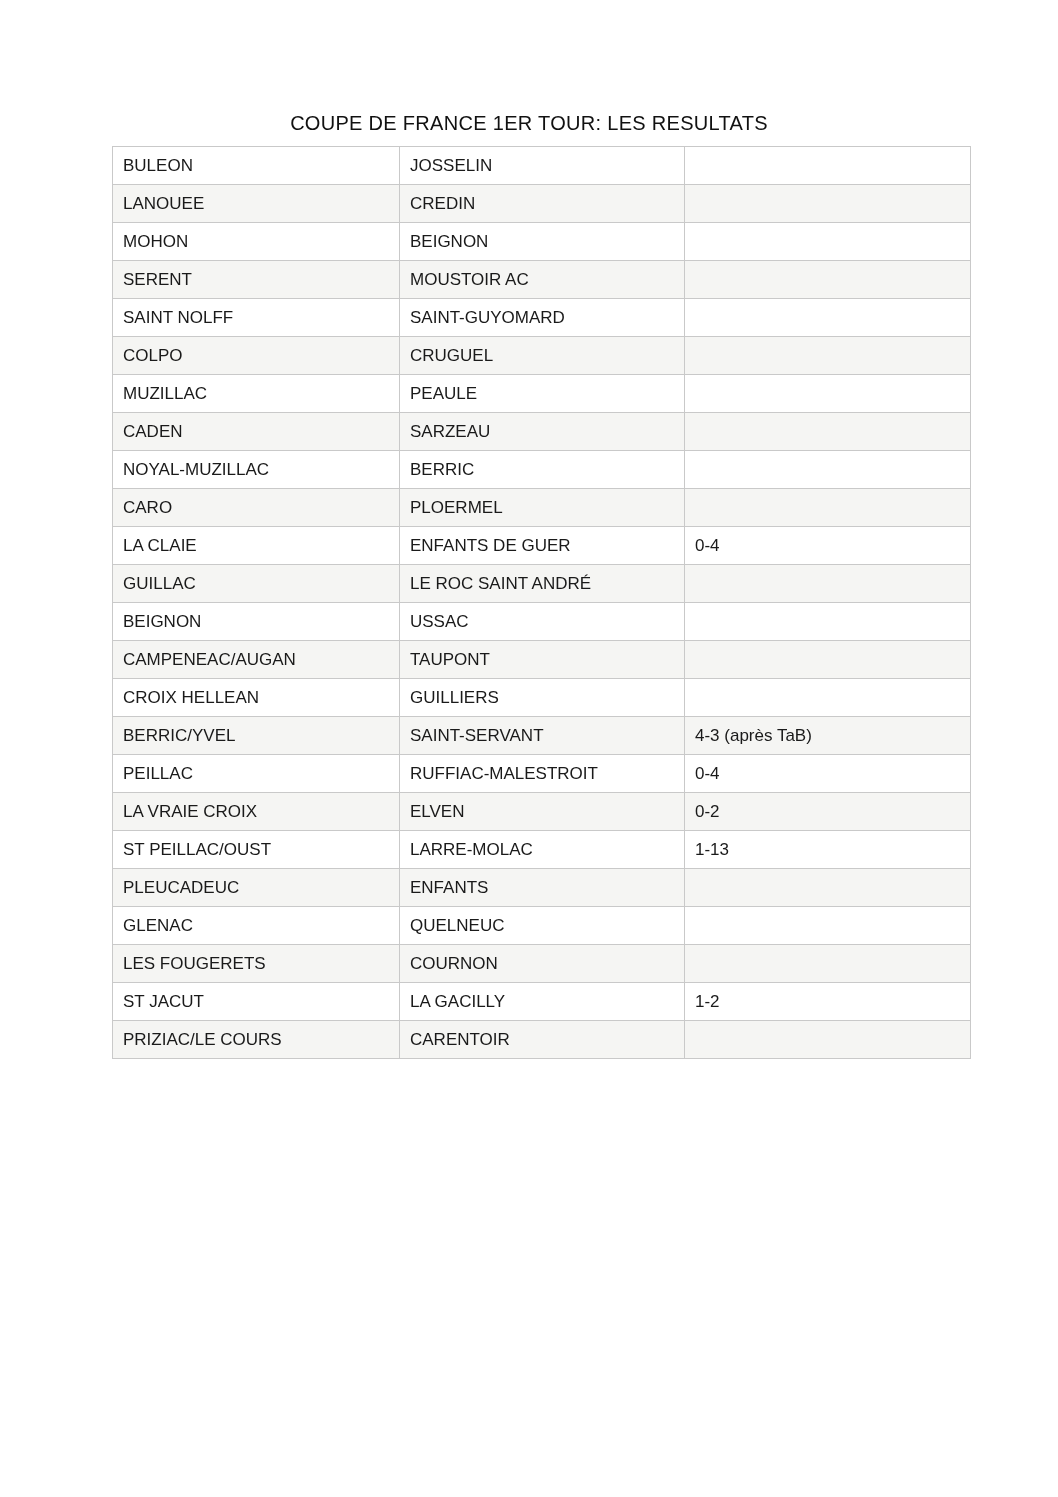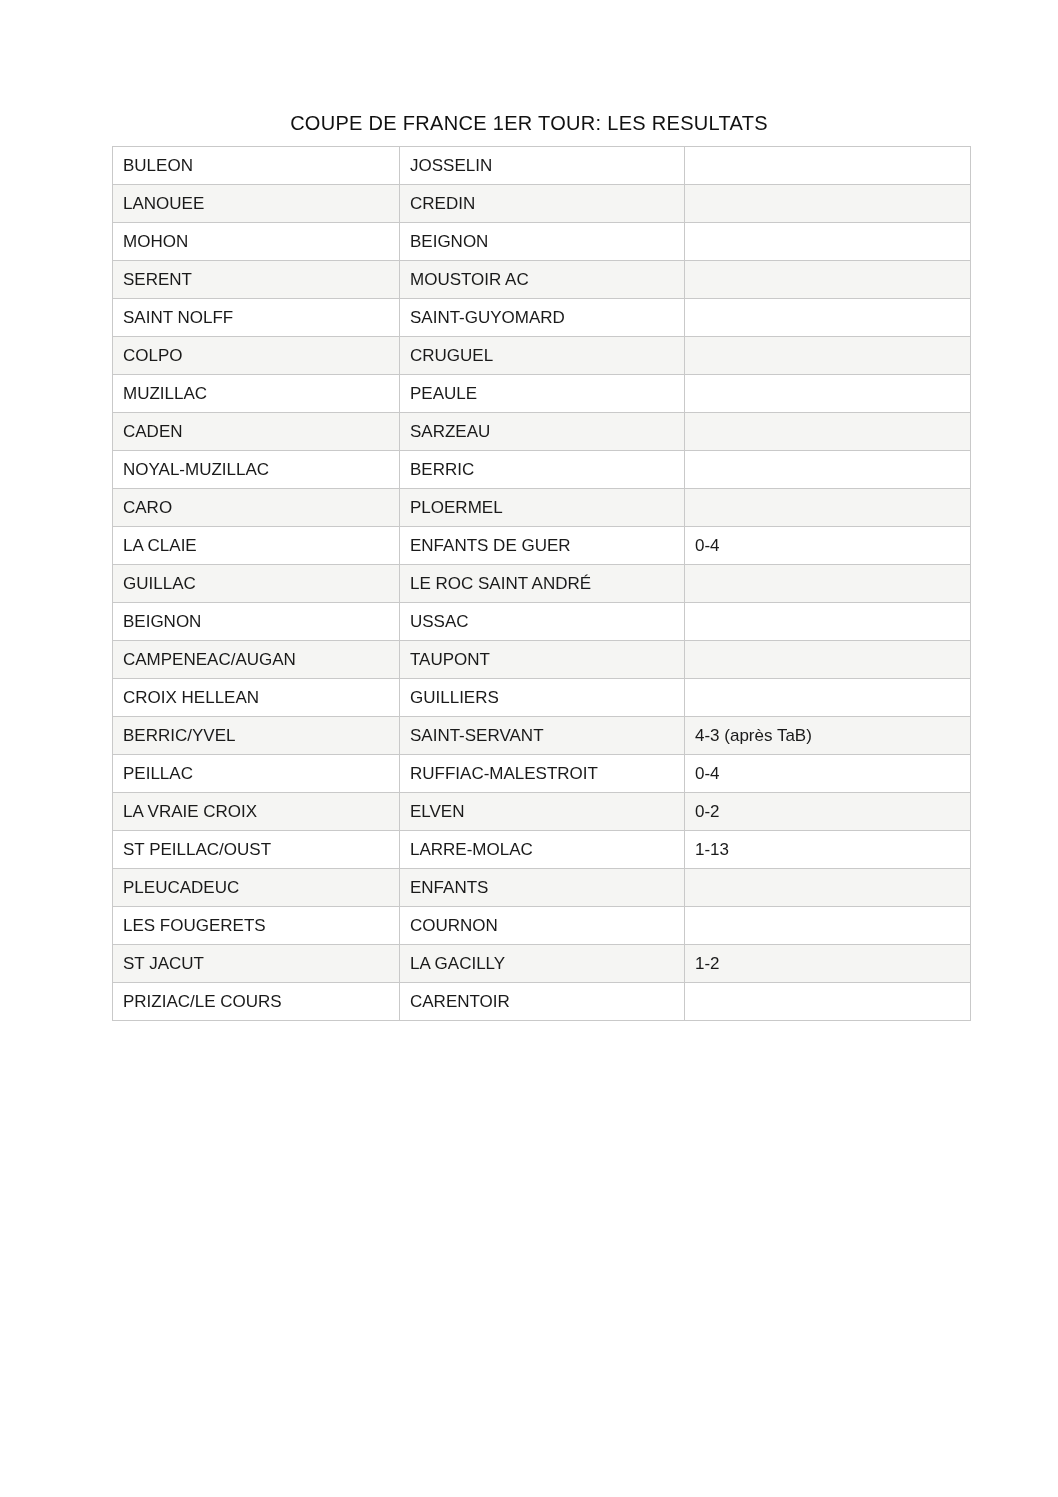--- a/index.html
+++ b/index.html
@@ -166,20 +166,25 @@
     <td>ST PEILLAC/OUST</td>
     <td>LARRE-MOLAC</td>
     <td>1-13</td>
   </tr>
         <tr>
     <td>PLEUCADEUC</td>
     <td>ENFANTS</td>
     <td></td>
   </tr>
         <tr>
+    <td>GLENAC</td>
+    <td>QUELNEUC</td>
+    <td></td>
+  </tr>
+        <tr>
     <td>LES FOUGERETS</td>
     <td>COURNON</td>
     <td></td>
   </tr>
         <tr>
     <td>ST JACUT</td>
     <td>LA GACILLY</td>
     <td>1-2</td>
   </tr>
         <tr>

